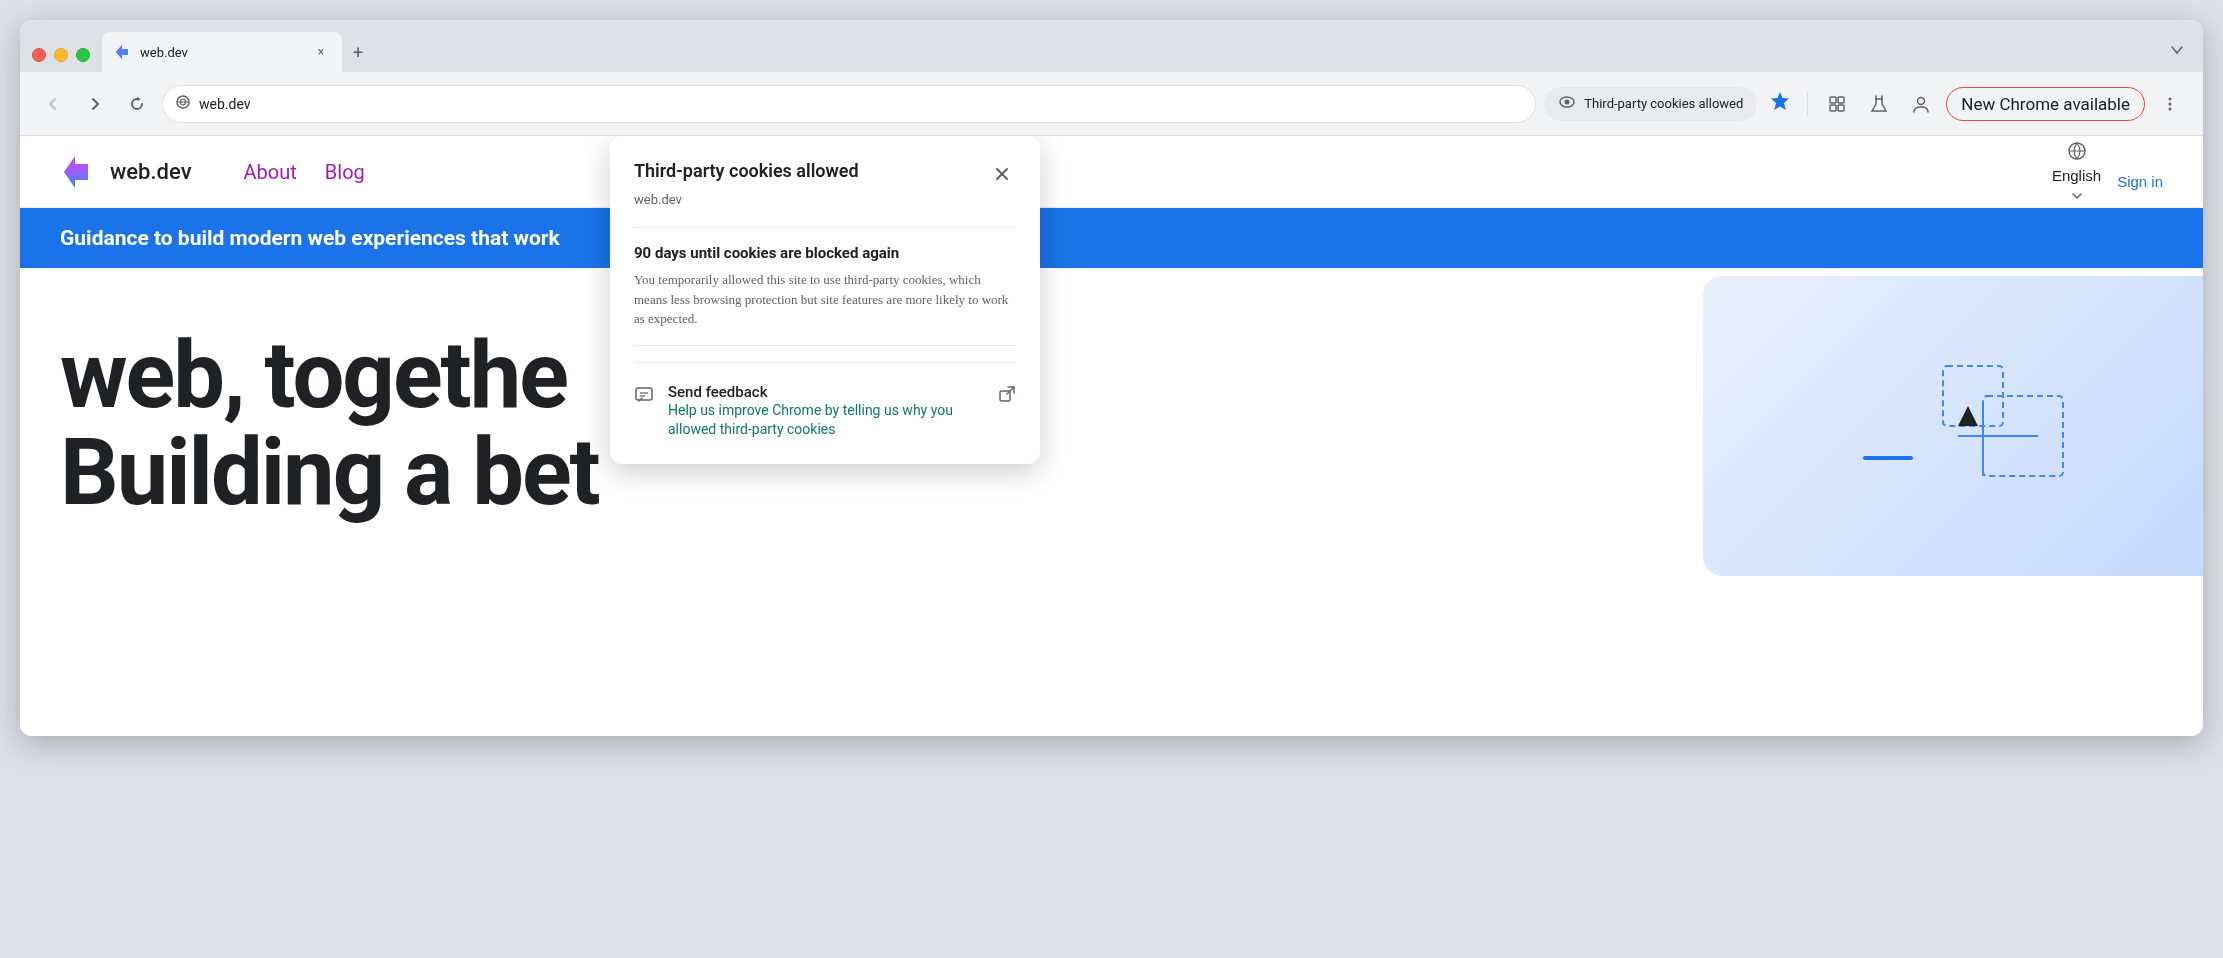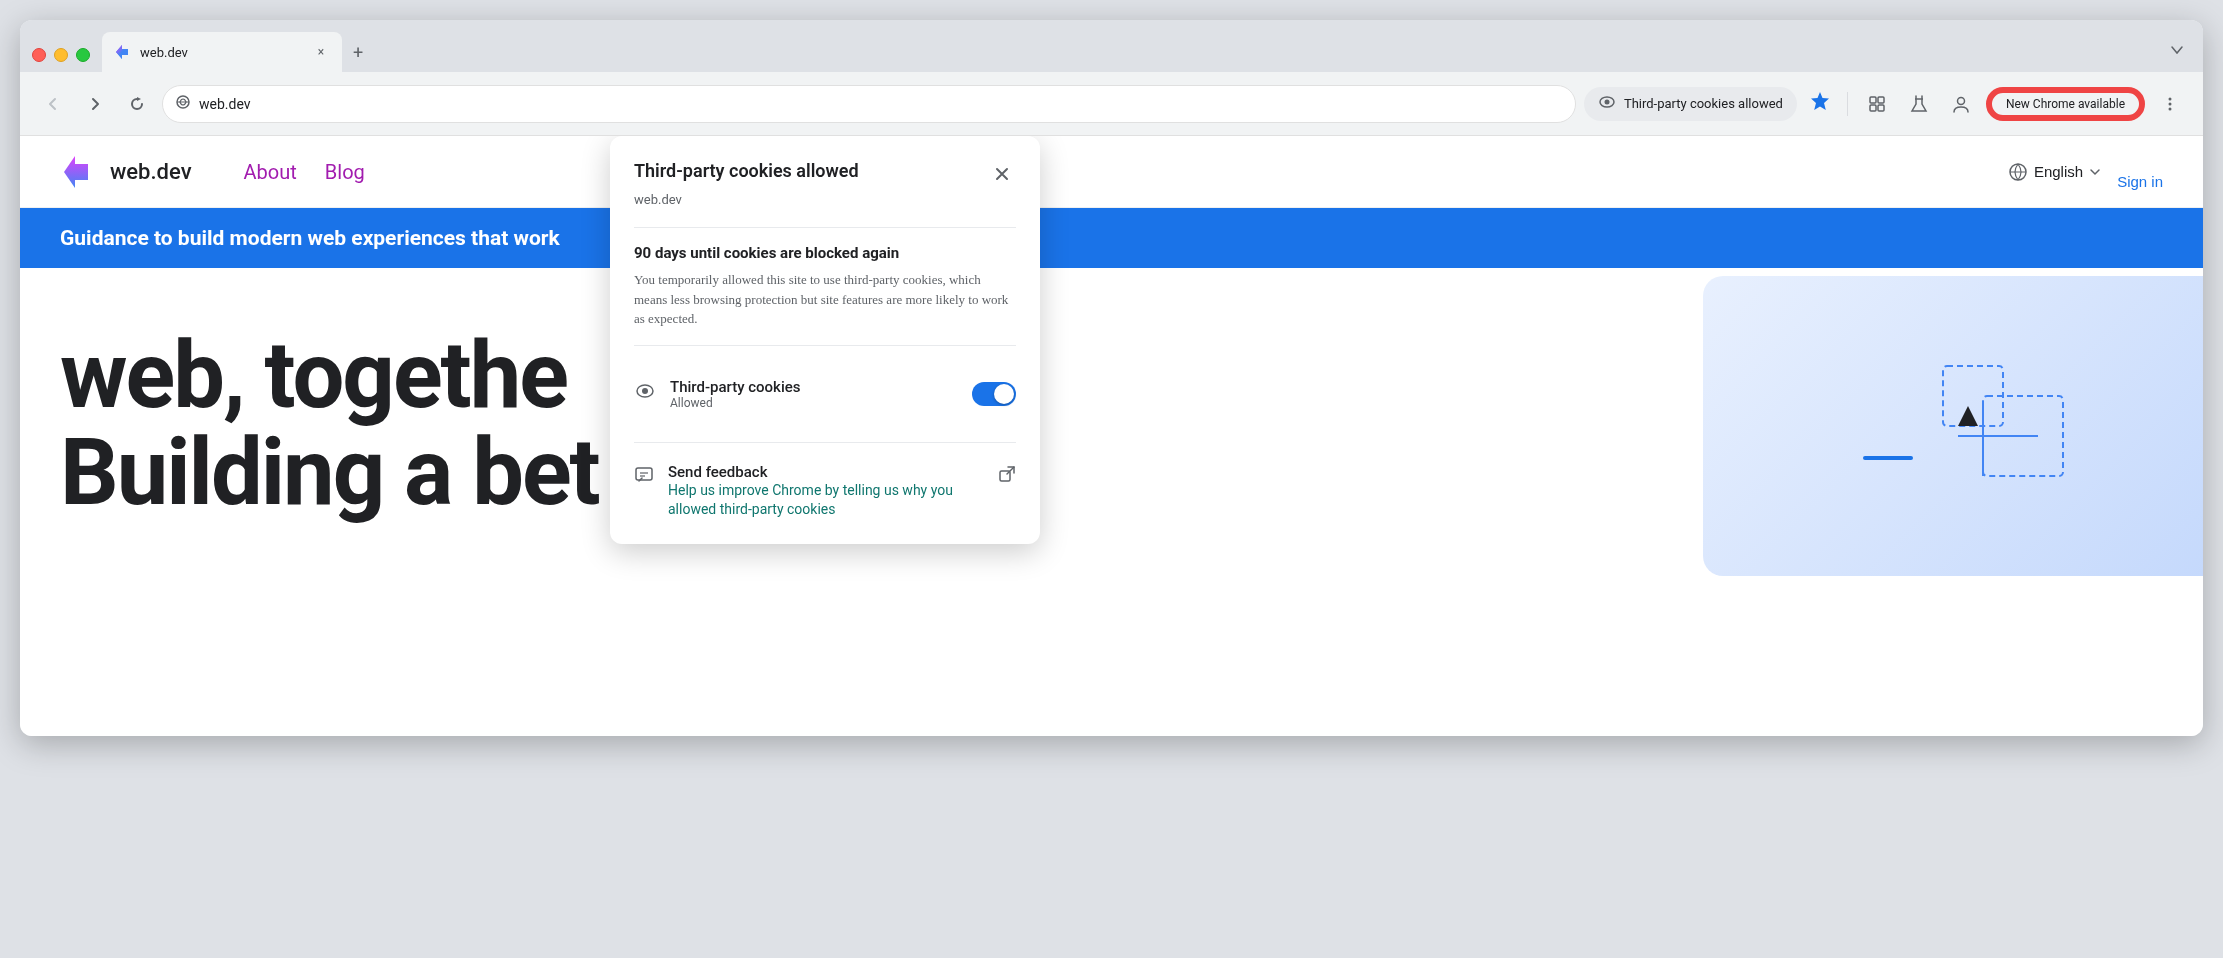--- a/index.html
+++ b/index.html
@@ -210,29 +210,29 @@
       justify-content: center;
       cursor: pointer;
       color: #5f6368;
       font-size: 18px;
       border: none;
       background: transparent;
     }
 
     .new-chrome-btn {
       background: #f1f3f4;
-      border: 6px solid #ef4444;
+      border: 1px solid #ef4444;
       border-radius: 20px;
       height: 34px;
       display: flex;
       align-items: center;
       padding: 0 14px;
       gap: 6px;
       cursor: pointer;
-      font-size: 12px;
+      font-size: 17px;
       color: #202124;
     }
 
     .three-dot-btn {
       width: 34px;
       height: 34px;
       border-radius: 50%;
       display: flex;
       align-items: center;
       justify-content: center;
@@ -294,20 +294,21 @@
 
     .lang-btn {
       display: flex;
       align-items: center;
       gap: 6px;
       font-size: 15px;
       color: #202124;
       cursor: pointer;
       border: none;
       background: transparent;
+      flex-direction: column;
     }
 
     .sign-in-btn {
       font-size: 15px;
       color: #1a73e8;
       cursor: pointer;
       border: none;
       background: transparent;
       margin-top: 20px;
     }
@@ -715,37 +716,20 @@
 
         <div class="popup-domain">web.dev</div>
 
         <hr class="popup-divider">
 
         <div class="popup-warning-title">90 days until cookies are blocked again</div>
         <div class="popup-warning-text">You temporarily allowed this site to use third-party cookies, which means less browsing protection but site features are more likely to work as expected.</div>
 
         <hr class="popup-divider">
 
-        <div class="popup-toggle-row">
-          <div class="popup-toggle-left">
-            <span class="cookie-icon">
-              <svg width="22" height="22" viewBox="0 0 22 22">
-                <ellipse cx="11" cy="11" rx="8" ry="6" stroke="#5f6368" stroke-width="1.5" fill="none"></ellipse>
-                <circle cx="11" cy="11" r="3" fill="#5f6368"></circle>
-              </svg>
-            </span>
-            <div>
-              <div class="toggle-label">Third-party cookies</div>
-              <div class="toggle-sublabel">Allowed</div>
-            </div>
-          </div>
-          <div class="toggle-switch">
-            <div class="toggle-knob"></div>
-          </div>
-        </div>
 
         <hr class="popup-divider">
 
         <div class="popup-feedback-row">
           <div class="popup-feedback-left">
             <span class="feedback-icon">
               <svg width="20" height="20" viewBox="0 0 20 20">
                 <rect x="2" y="3" width="16" height="12" rx="2" stroke="#5f6368" stroke-width="1.5" fill="none"></rect>
                 <path d="M5 16 L8 13" stroke="#5f6368" stroke-width="1.5" stroke-linecap="round"></path>
                 <line x1="6" y1="8" x2="14" y2="8" stroke="#5f6368" stroke-width="1.2"></line>

